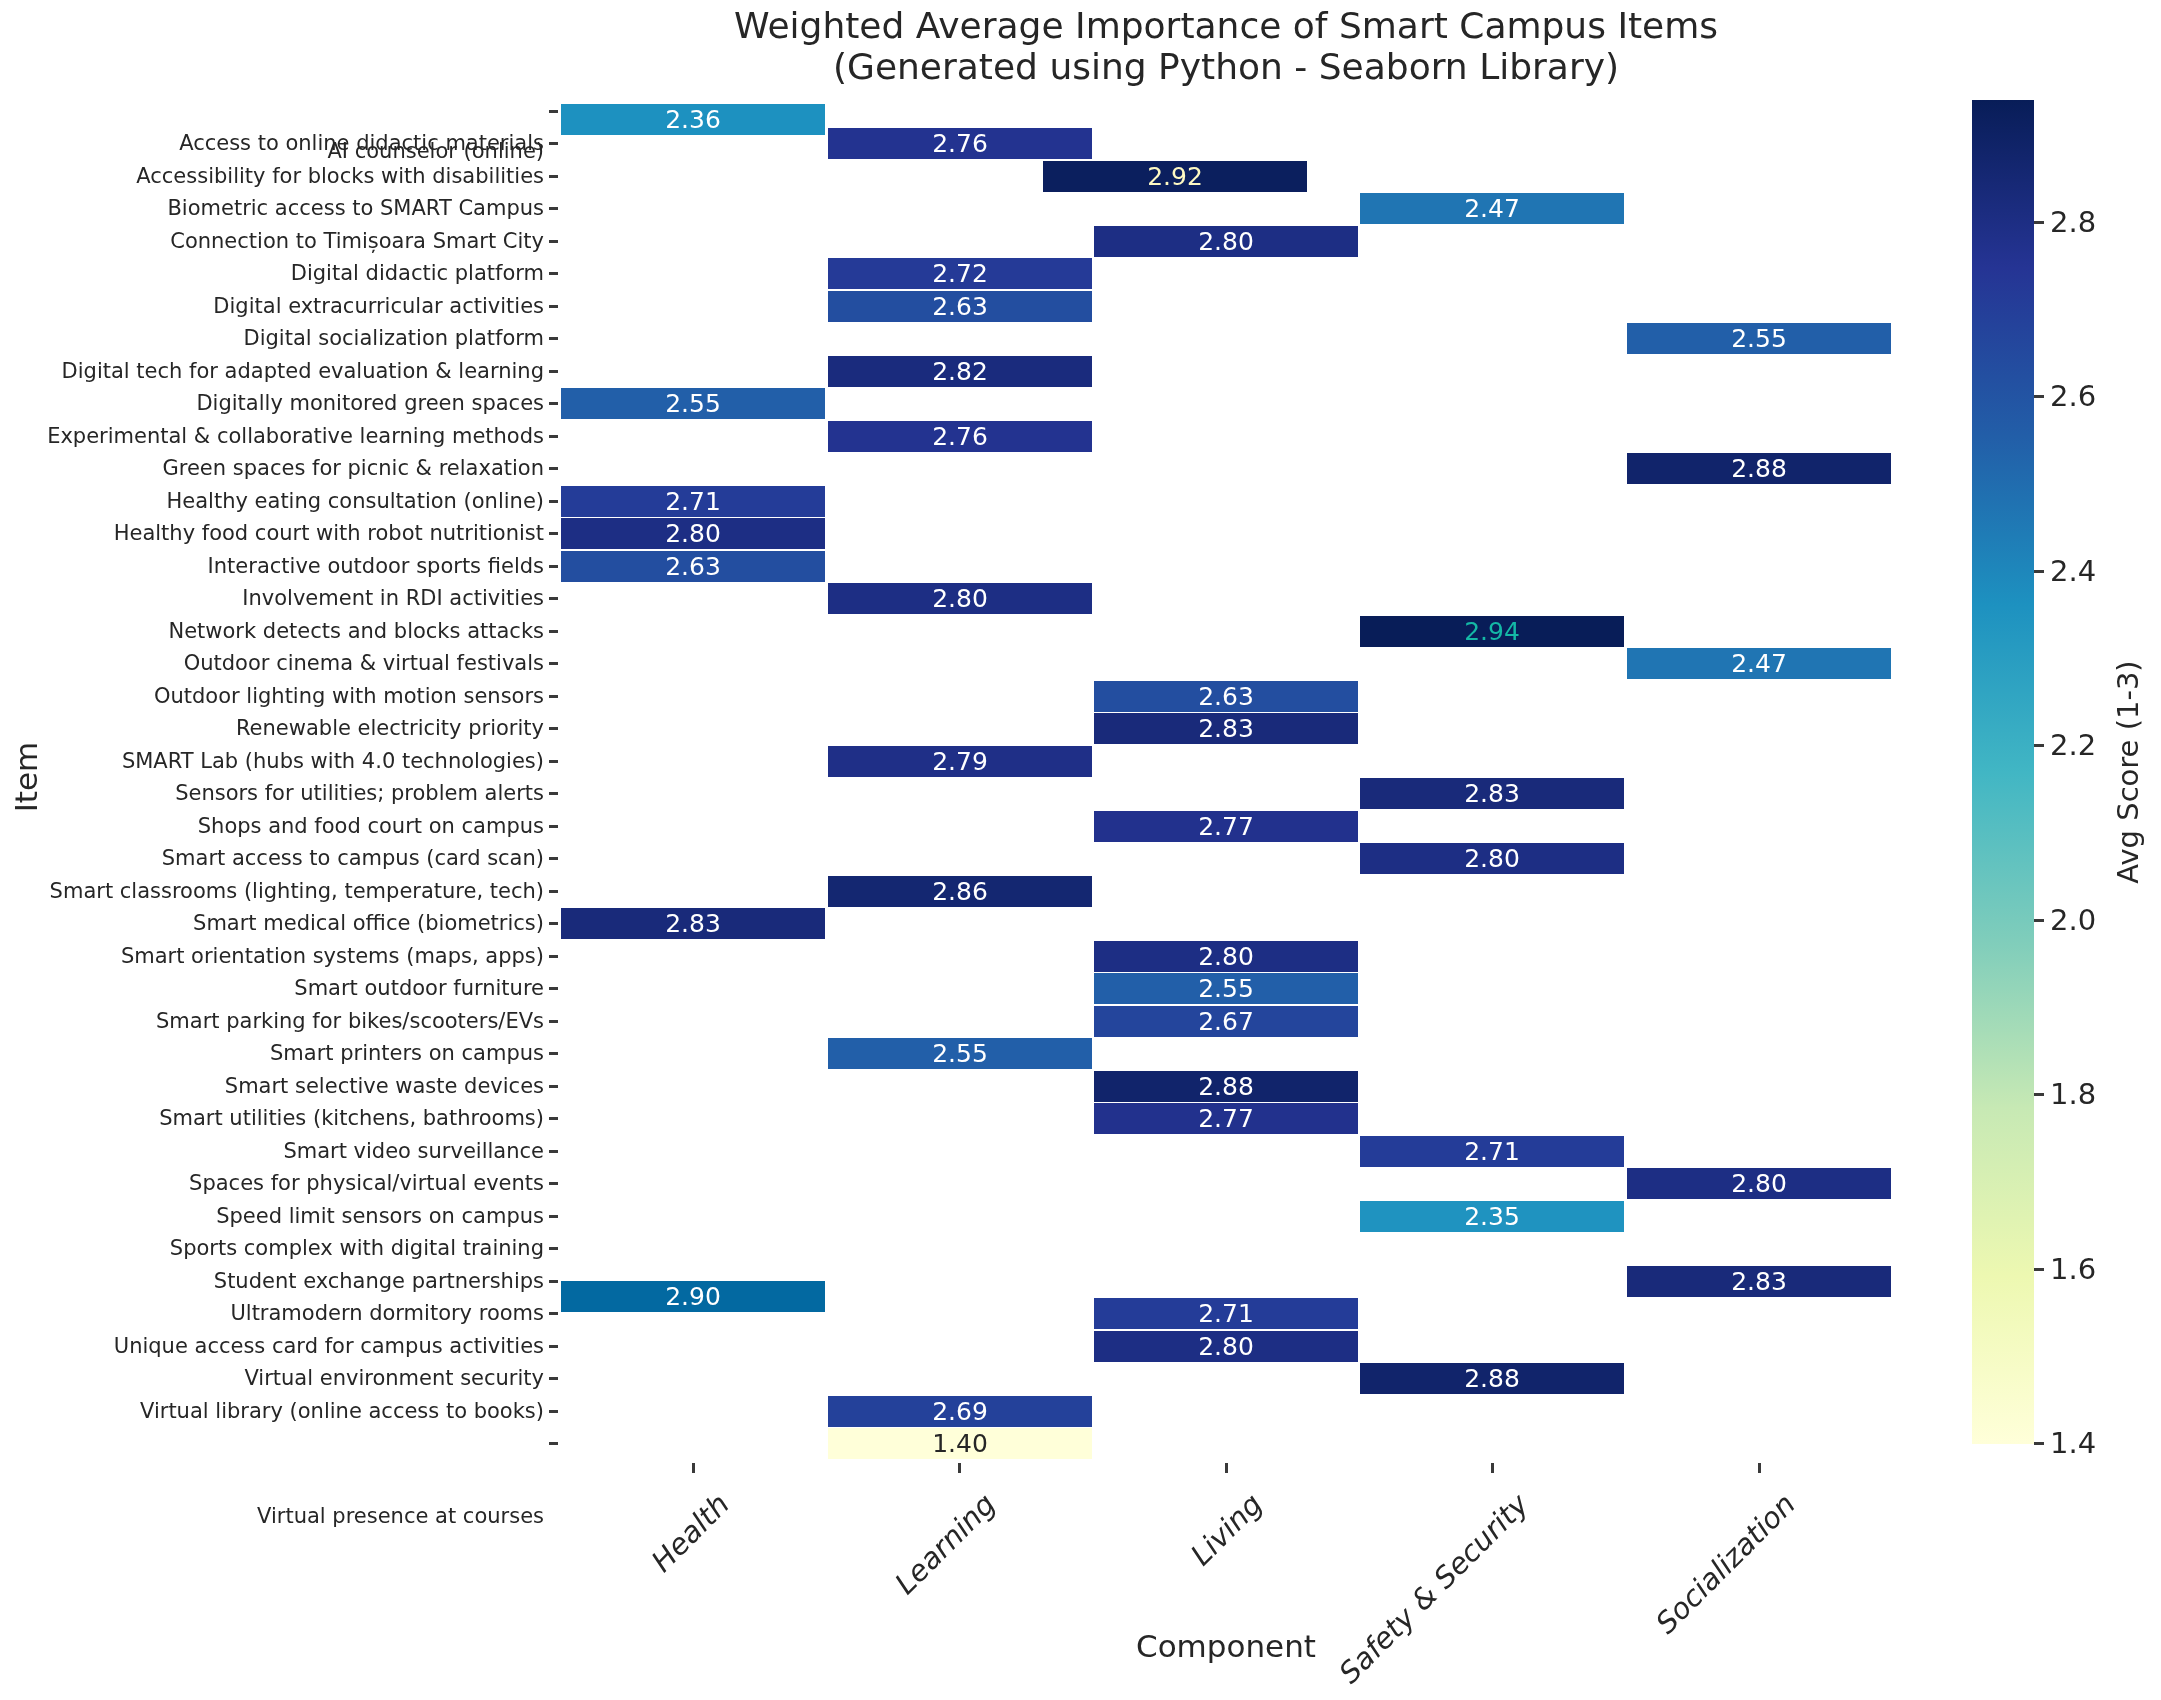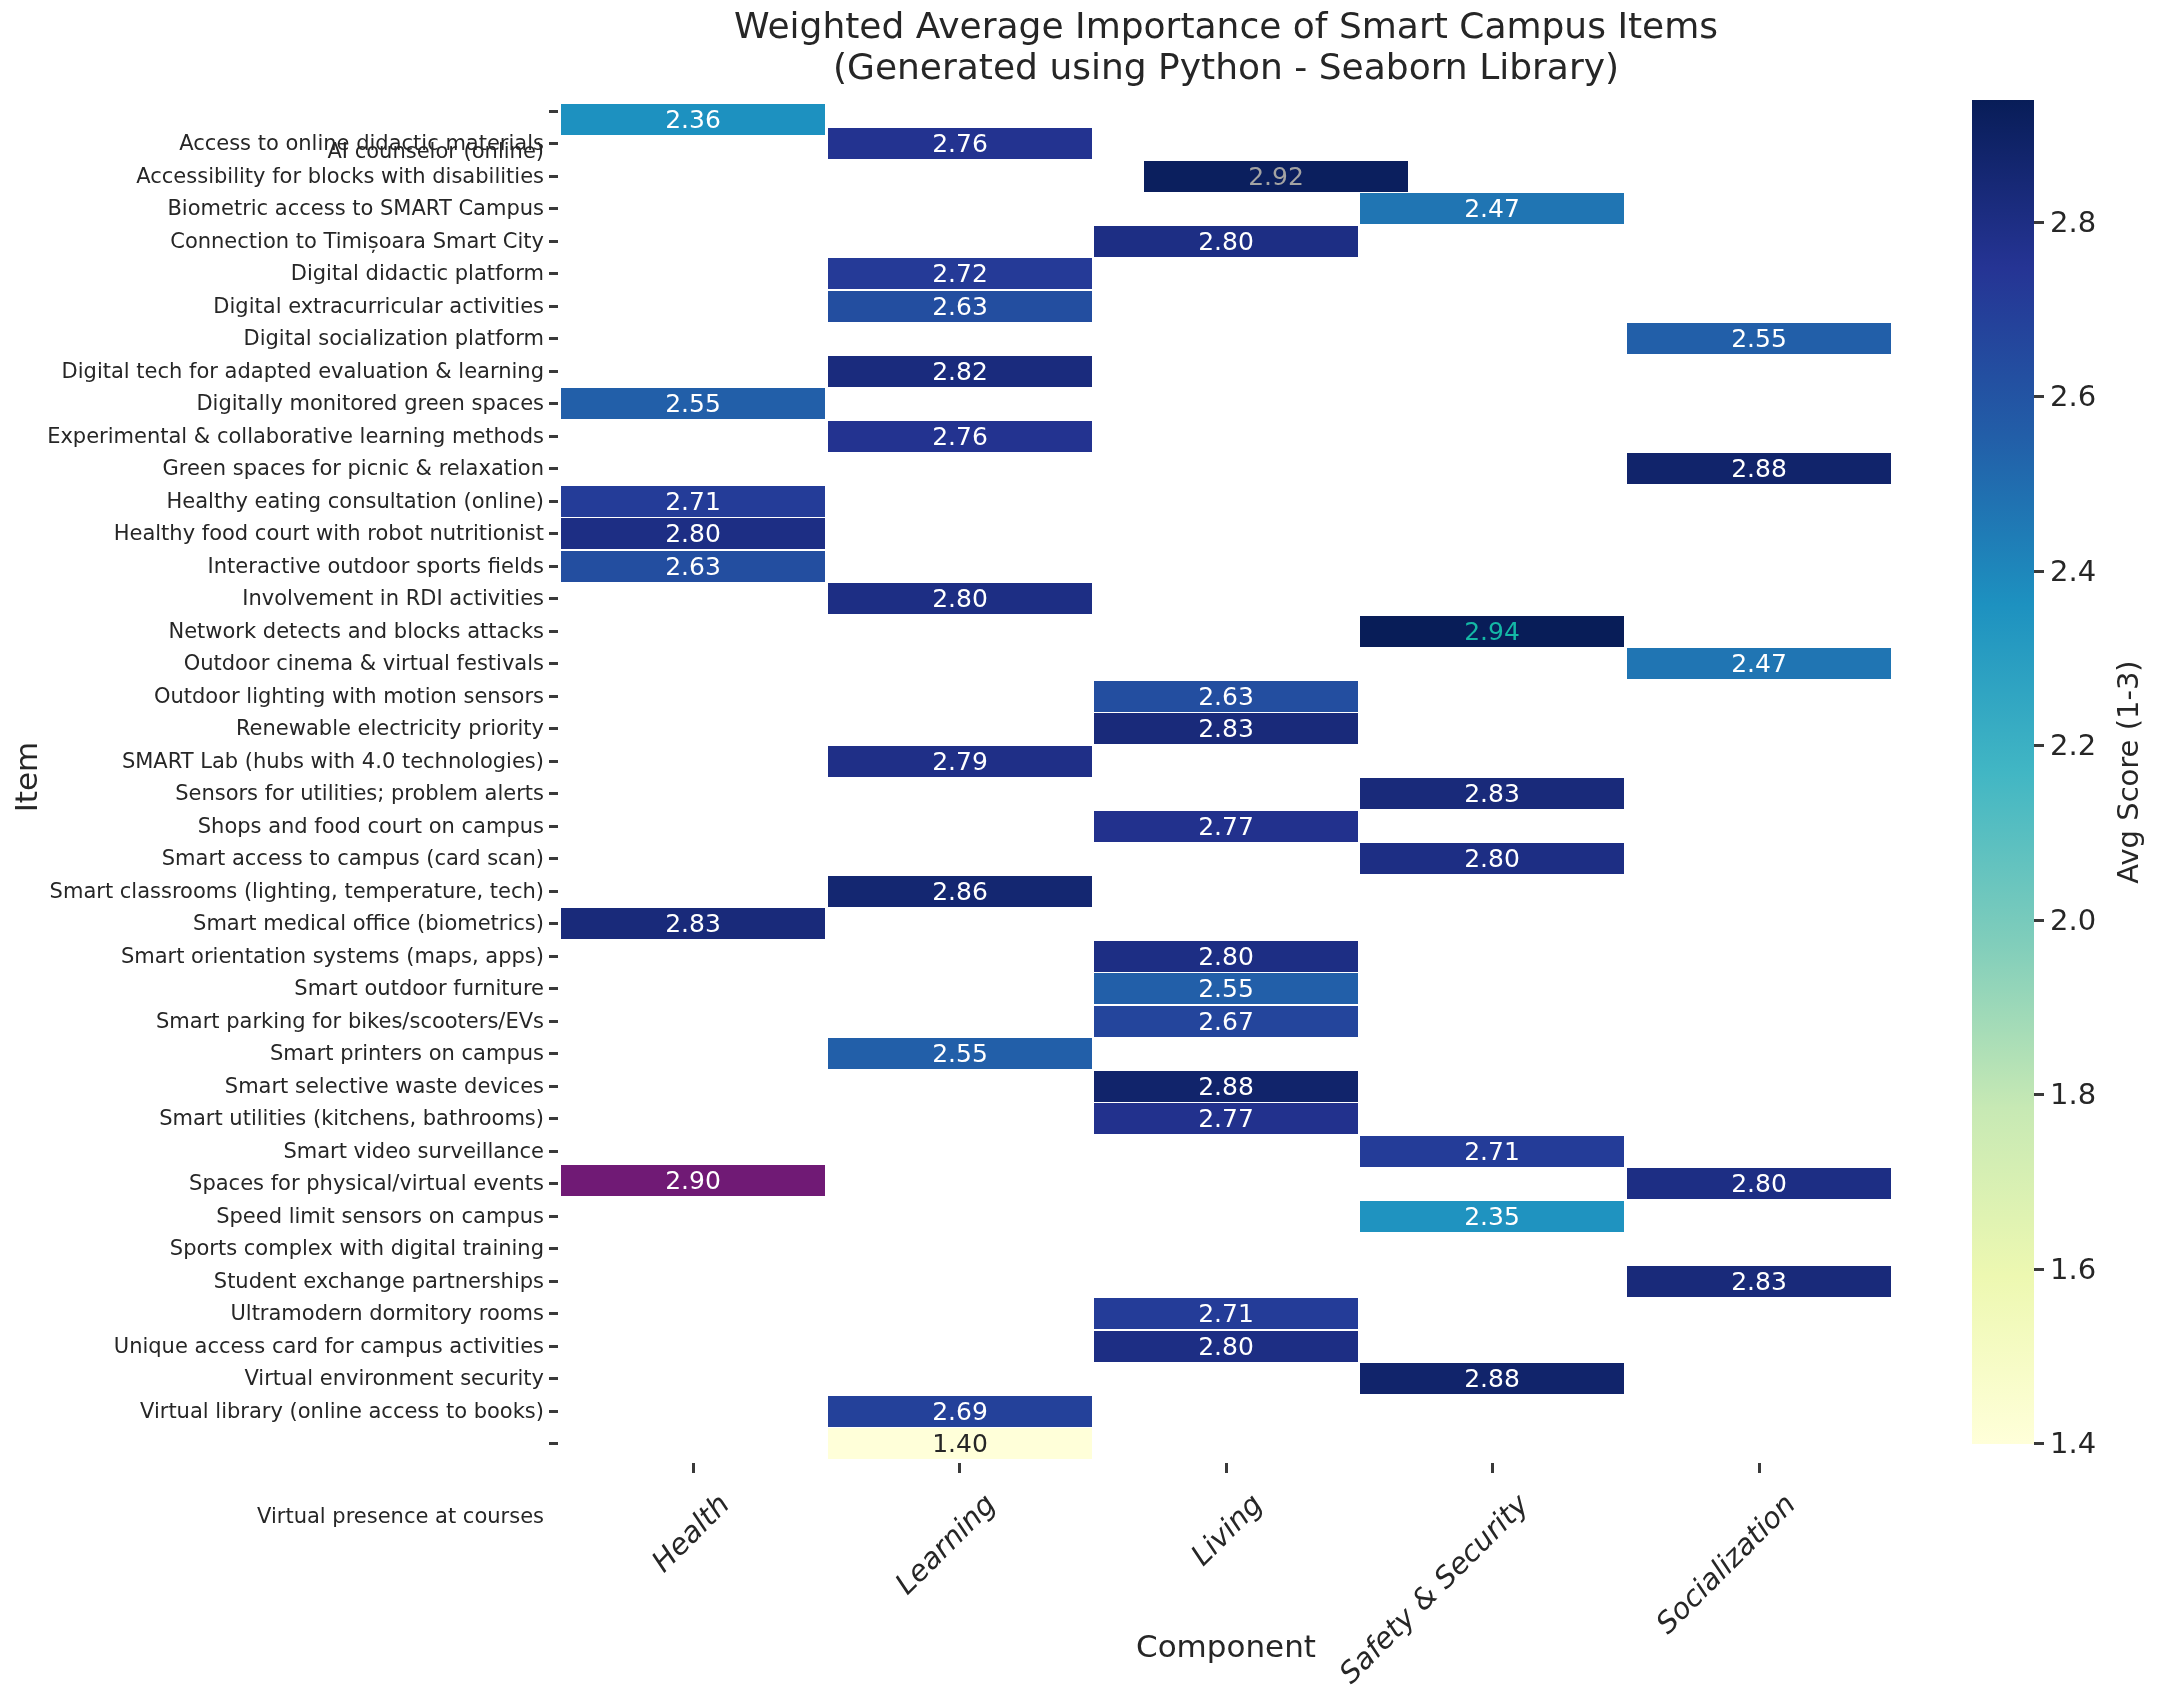--- a/index.html
+++ b/index.html
@@ -139,21 +139,21 @@
   <div id="colorbar-ticks"></div>
   <div class="cbar-label">Avg Score (1-3)</div>
 <div class="row-label" style="top: 95px; height: 32.5px; margin-top: 40px;">AI counselor (online)</div>
     <div class="ytick-dash" style="left: 549px; top: 110px;"></div>
     <div class="heat-cell" style="left: 560px; top: 95px; width: 266px; height: 33px; background: rgb(29, 145, 192); color: rgb(255, 255, 255); margin-top: 8px;">2.36</div>
     <div class="row-label" style="top: 127px; height: 32.5px;">Access to online didactic materials</div>
     <div class="ytick-dash" style="left: 549px; top: 142px;"></div>
     <div class="heat-cell" style="left: 827px; top: 127px; width: 266px; height: 33px; background: rgb(35, 51, 144); color: rgb(255, 255, 255);">2.76</div>
     <div class="row-label" style="top: 160px; height: 32.5px;">Accessibility for blocks with disabilities</div>
     <div class="ytick-dash" style="left: 549px; top: 175px;"></div>
-    <div class="heat-cell" style="left: 1143px; top: 160px; width: 266px; height: 33px; background: rgb(11, 31, 94); color: #a3a3a3;">2.92</div>
+    <div class="heat-cell" style="left: 1042px; top: 160px; width: 266px; height: 33px; background: rgb(11, 31, 94); color: #fef9c3;">2.92</div>
     <div class="row-label" style="top: 192px; height: 32.5px;">Biometric access to SMART Campus</div>
     <div class="ytick-dash" style="left: 549px; top: 207px;"></div>
     <div class="heat-cell" style="left: 1359px; top: 192px; width: 266px; height: 33px; background: rgb(32, 117, 179); color: rgb(255, 255, 255);">2.47</div>
     <div class="row-label" style="top: 225px; height: 32.5px;">Connection to Timișoara Smart City</div>
     <div class="ytick-dash" style="left: 549px; top: 240px;"></div>
     <div class="heat-cell" style="left: 1093px; top: 225px; width: 266px; height: 33px; background: rgb(29, 46, 132); color: rgb(255, 255, 255);">2.80</div>
     <div class="row-label" style="top: 257px; height: 32.5px;">Digital didactic platform</div>
     <div class="ytick-dash" style="left: 549px; top: 272px;"></div>
     <div class="heat-cell" style="left: 827px; top: 257px; width: 266px; height: 33px; background: rgb(37, 58, 151); color: rgb(255, 255, 255);">2.72</div>
     <div class="row-label" style="top: 290px; height: 32.5px;">Digital extracurricular activities</div>
@@ -238,21 +238,21 @@
     <div class="ytick-dash" style="left: 549px; top: 1150px;"></div>
     <div class="heat-cell" style="left: 1359px; top: 1135px; width: 266px; height: 33px; background: rgb(36, 60, 152); color: rgb(255, 255, 255);">2.71</div>
     <div class="row-label" style="top: 1167px; height: 32.5px;">Spaces for physical/virtual events</div>
     <div class="ytick-dash" style="left: 549px; top: 1182px;"></div>
     <div class="heat-cell" style="left: 1626px; top: 1167px; width: 266px; height: 33px; background: rgb(29, 46, 132); color: rgb(255, 255, 255);">2.80</div>
     <div class="row-label" style="top: 1200px; height: 32.5px;">Speed limit sensors on campus</div>
     <div class="ytick-dash" style="left: 549px; top: 1215px;"></div>
     <div class="heat-cell" style="left: 1359px; top: 1200px; width: 266px; height: 33px; background: rgb(31, 147, 192); color: rgb(255, 255, 255);">2.35</div>
     <div class="row-label" style="top: 1232px; height: 32.5px;">Sports complex with digital training</div>
     <div class="ytick-dash" style="left: 549px; top: 1247px;"></div>
-    <div class="heat-cell" style="left: 560px; top: 1164px; width: 266px; height: 33px; background: #701a75; color: rgb(255, 255, 255);">2.90</div>
+    <div class="heat-cell" style="left: 560px; top: 1280px; width: 266px; height: 33px; background: #0369a1; color: rgb(255, 255, 255);">2.90</div>
     <div class="row-label" style="top: 1265px; height: 32.5px;">Student exchange partnerships</div>
     <div class="ytick-dash" style="left: 549px; top: 1280px;"></div>
     <div class="heat-cell" style="left: 1626px; top: 1265px; width: 266px; height: 33px; background: rgb(25, 42, 122); color: rgb(255, 255, 255);">2.83</div>
     <div class="row-label" style="top: 1297px; height: 32.5px;">Ultramodern dormitory rooms</div>
     <div class="ytick-dash" style="left: 549px; top: 1312px;"></div>
     <div class="heat-cell" style="left: 1093px; top: 1297px; width: 266px; height: 33px; background: rgb(36, 60, 152); color: rgb(255, 255, 255);">2.71</div>
     <div class="row-label" style="top: 1330px; height: 32.5px;">Unique access card for campus activities</div>
     <div class="ytick-dash" style="left: 549px; top: 1345px;"></div>
     <div class="heat-cell" style="left: 1093px; top: 1330px; width: 266px; height: 33px; background: rgb(29, 46, 132); color: rgb(255, 255, 255);">2.80</div>
     <div class="row-label" style="top: 1362px; height: 32.5px;">Virtual environment security</div>

